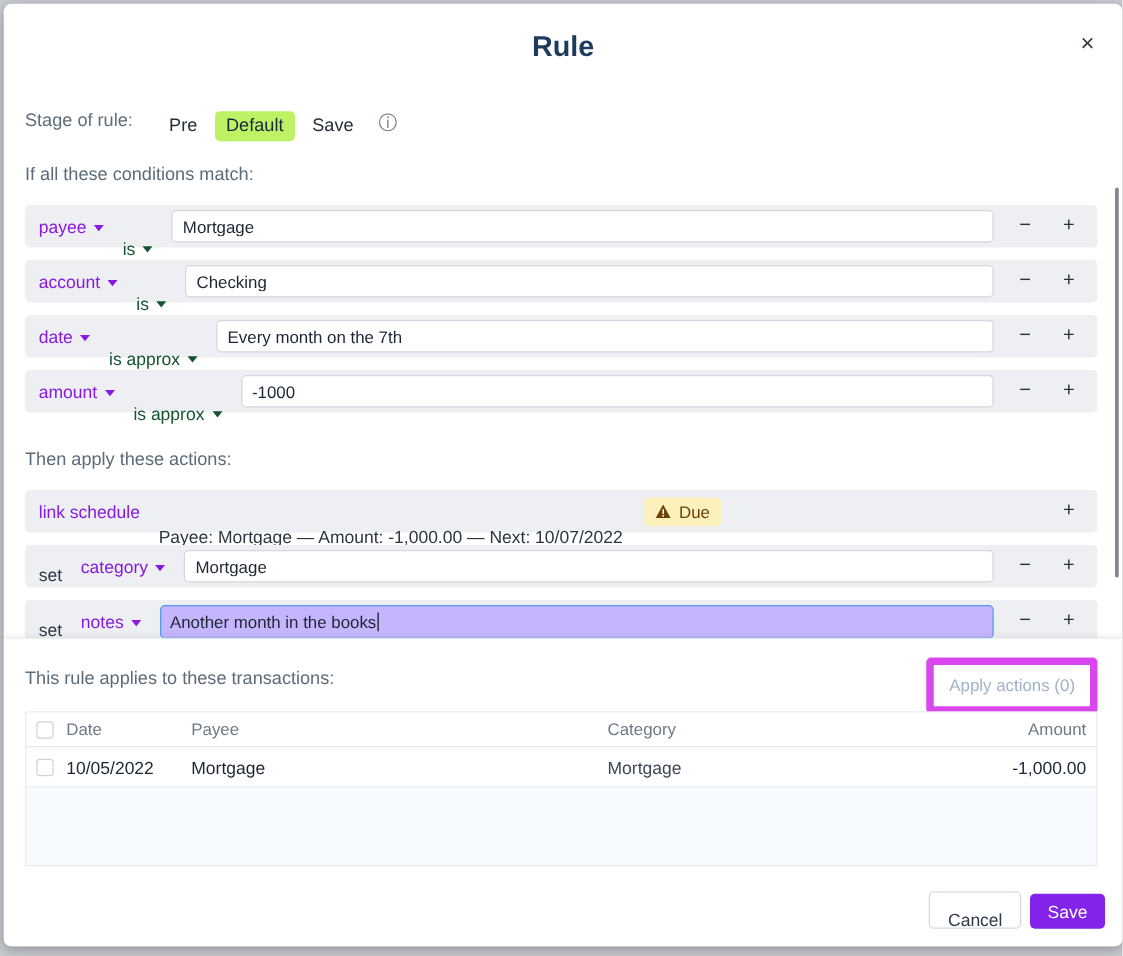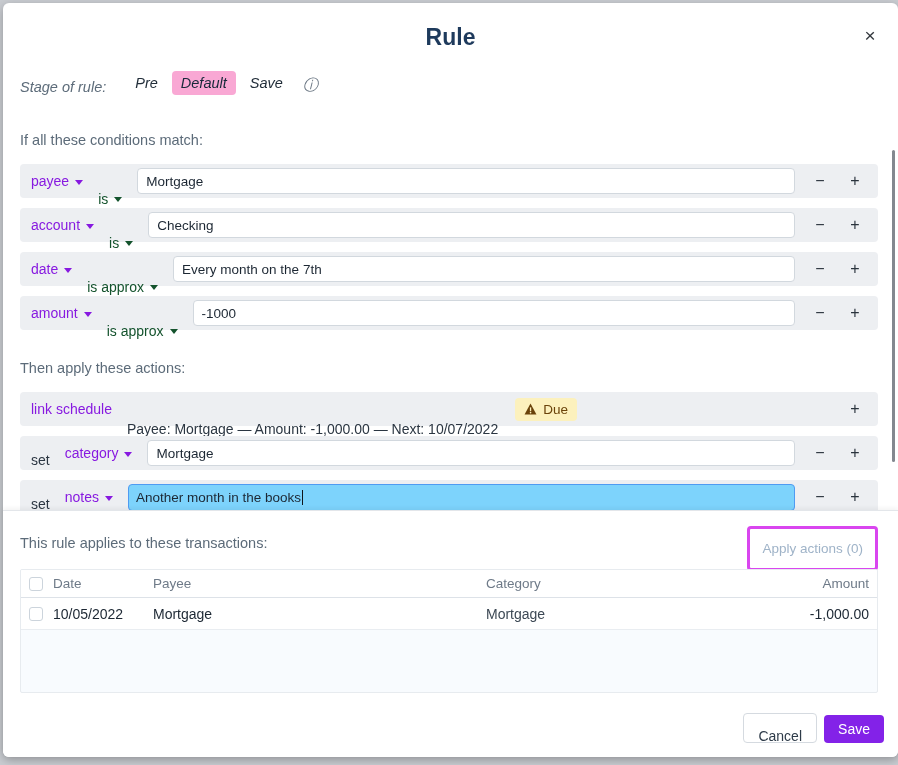--- a/index.html
+++ b/index.html
@@ -23,29 +23,29 @@
     font-size: 23px; font-weight: 700; color: #1e3a5c;
   }
   .close-btn {
     position: absolute; top: 23px; right: 18px;
     width: 20px; height: 20px;
     font-size: 19px; line-height: 20px; text-align: center;
     color: #33383e; cursor: pointer;
   }
   
   .stage-row {
-    position: absolute; top: 68px; left: 17px;
-    display: flex; align-items: flex-end; font-style: italic;
+    position: absolute; top: 86px; left: 17px;
+    display: flex; align-items: flex-start;
   }
   .stage-label { color: #5d6c7a; font-size: 14.5px; margin-right: 20px; }
   .stage-opt {
     font-size: 14.5px; color: #222e3a;
     padding: 4px 9px; border-radius: 4px; margin-right: 5px; cursor: pointer;
   }
-  .stage-opt.selected { background: #f9a8d4; color: #17293a; }
+  .stage-opt.selected { background: #bef264; color: #17293a; }
   .info-icon { color: #6b7784; font-size: 15px; margin-left: 6px; }
 
   .section-heading {
     position: absolute; left: 17px;
     color: #5c6b79; font-size: 14.5px;
   }
 
   
   .rule-row {
     position: absolute; left: 17px; width: 858px; height: 34px;
@@ -64,21 +64,21 @@
   .cell-input {
     flex: 1; height: 26px;
     border: 1px solid #d2d8de; border-radius: 4px;
     background: #fff; color: #1c2733;
     font-size: 13.5px; font-family: inherit;
     padding: 0 8px;
   }
   .faux-input {
     flex: 1; height: 27px;
     border: 1.5px solid #4f9bf2; border-radius: 4px;
-    background: #7dd3fc; color: #1c2733;
+    background: #c4b5fd; color: #1c2733;
     font-size: 13.5px;
     padding: 0 7px; display: flex; align-items: center;
   }
   .caret { display: inline-block; width: 1px; height: 15px; background: #10151a; margin-left: 1px; }
   .mp-btn {
     width: 20px; text-align: center;
     color: #2a333d; font-size: 16px; line-height: 16px;
     cursor: pointer; flex: none;
   }
   .mp-btn.plus { margin-right: 2px; }
@@ -108,21 +108,21 @@
     box-shadow: 0 -2px 4px rgba(0,0,0,.05);
     border-radius: 0 0 6px 6px;
   }
   .applies-heading {
     position: absolute; left: 17px; top: 24px;
     color: #5c6b79; font-size: 14.5px;
   }
   .apply-actions-btn {
     position: absolute; right: 20px; top: 15px;
     height: 45px; padding: 0 12px;
-    background: #fff; border: 3px solid #d946ef; border-radius: 4px;
+    background: #fff; border: 6px solid #d946ef; border-radius: 4px;
     color: #9fb3c8; font-size: 13.5px; font-family: inherit;
   }
   .txn-table {
     position: absolute; left: 17px; top: 58px;
     width: 858px; height: 124px;
     border: 1px solid #e7ebef; border-radius: 2px;
     background: #f8fbfe;
     overflow: hidden;
   }
   .txn-header {

